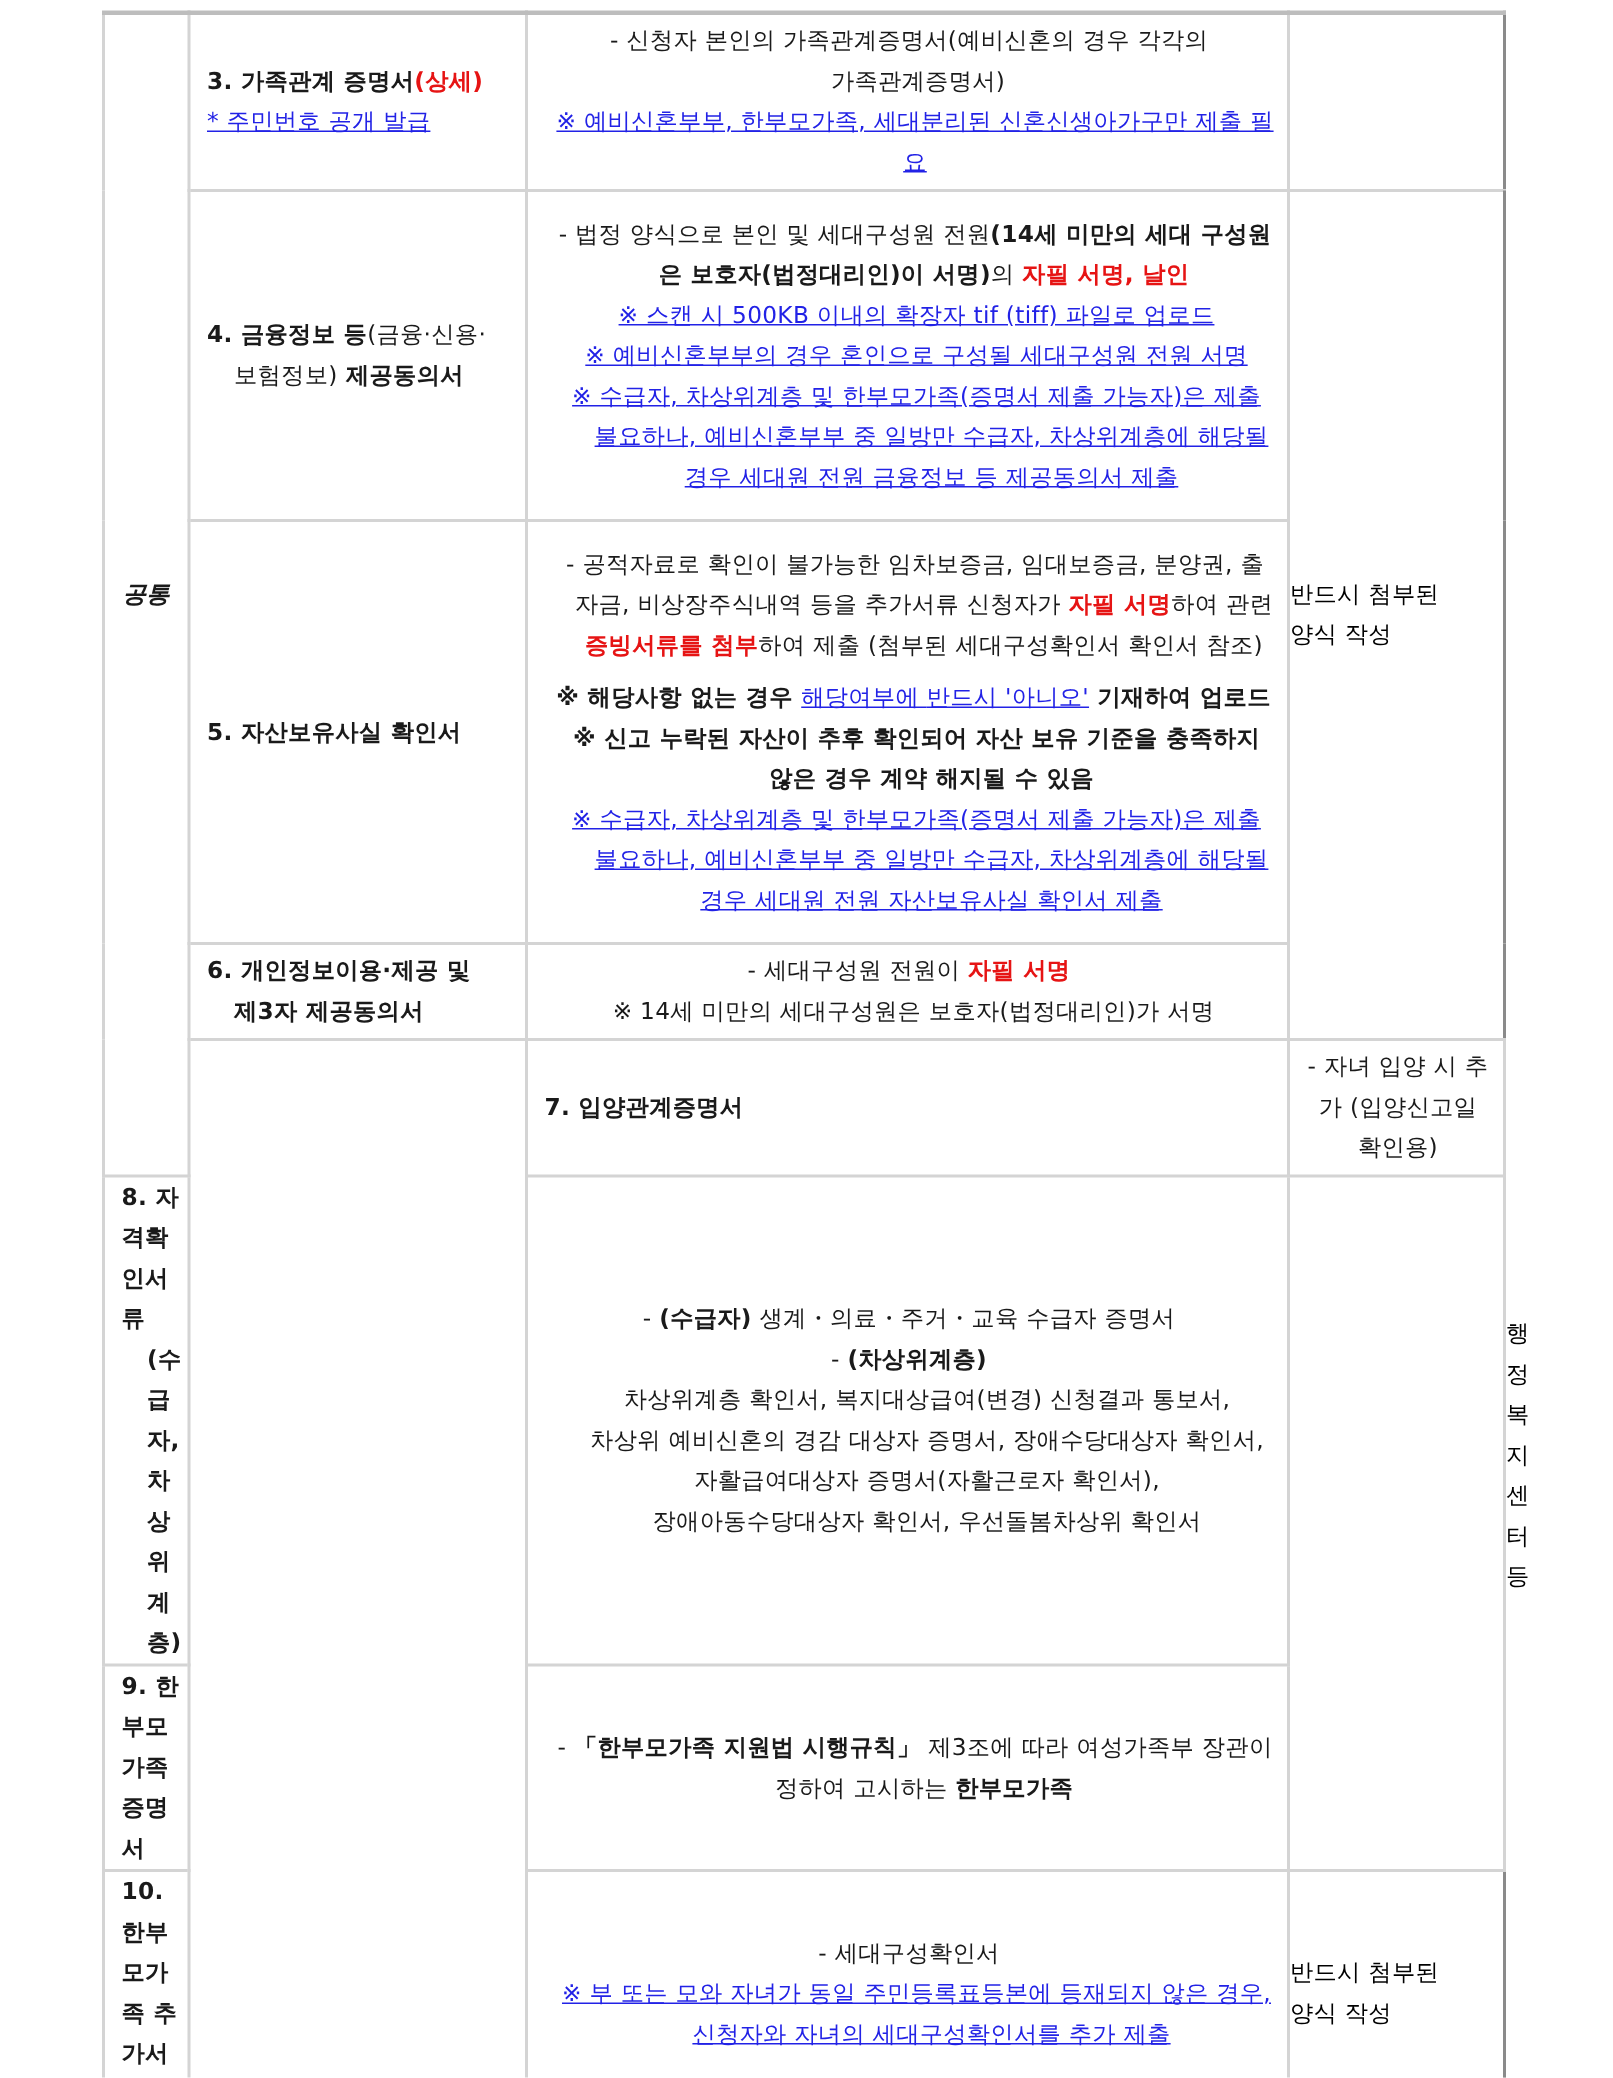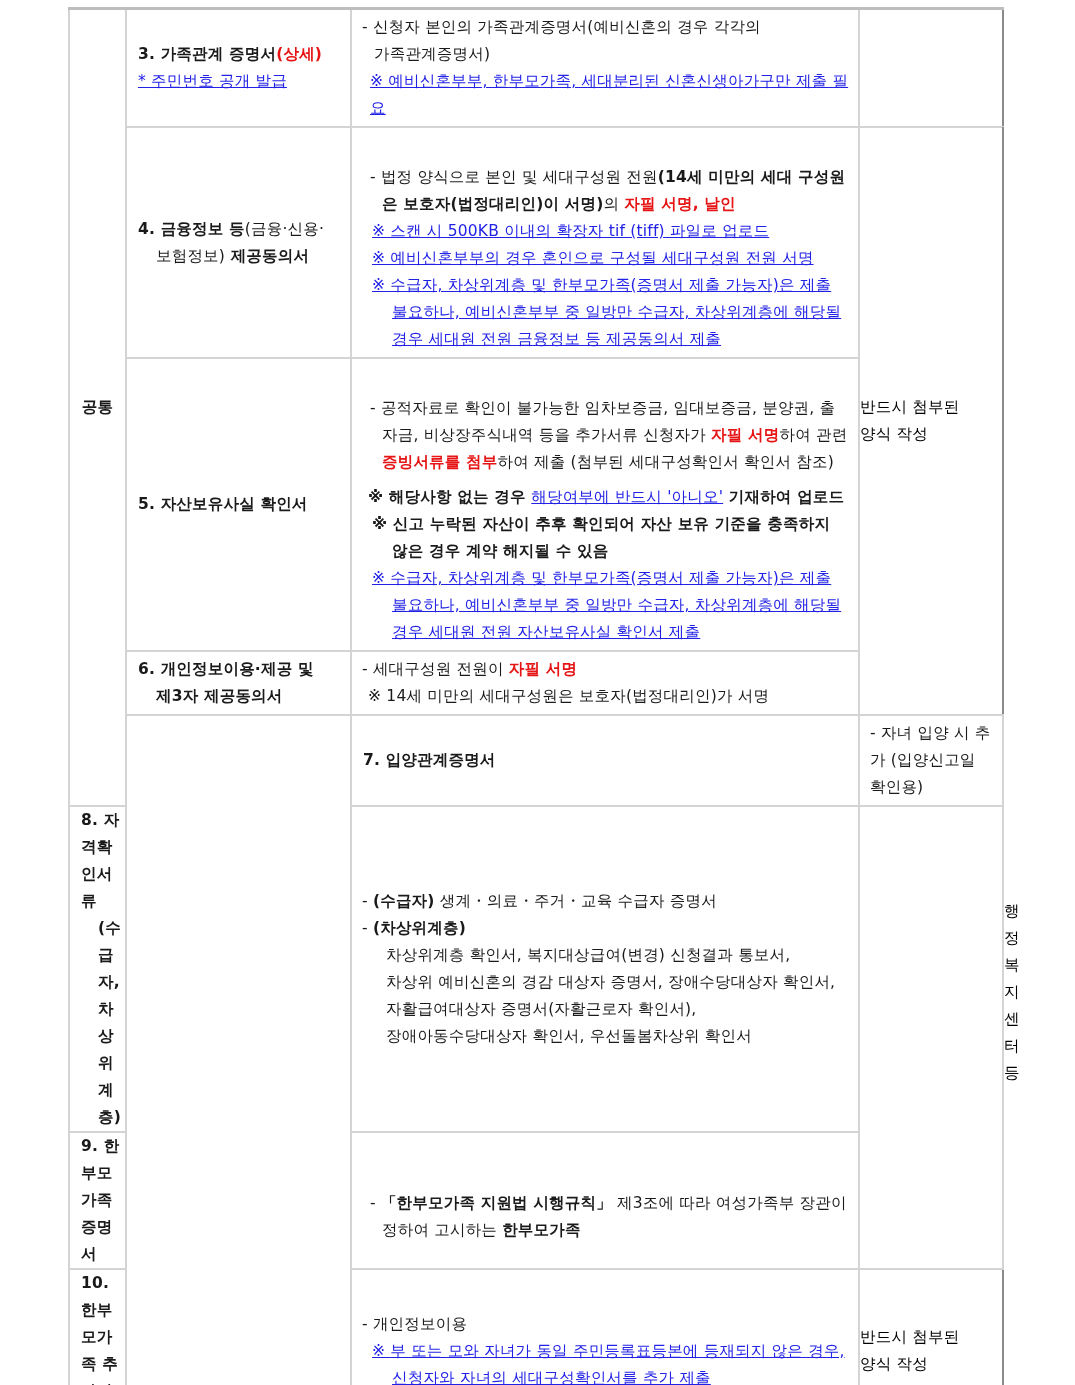--- a/index.html
+++ b/index.html
@@ -2,28 +2,28 @@
 <html><head>
 <meta charset="utf-8">
 <style>
   html, body { margin: 0; padding: 0; background: #ffffff; }
   body { width: 1075px; height: 1385px; position: relative; font-family: "DejaVu Sans", "Liberation Sans", sans-serif; color: #1a1a1a; }
   .doc { position: absolute; left: 68px; top: 7px; }
   table.req { border-collapse: collapse; table-layout: fixed; width: 934px; }
   table.req td { border: 2px solid #d4d4d4; vertical-align: middle; padding: 0; font-size: 15.5px; line-height: 27px; letter-spacing: 0.2px; }
   table.req { border-left: 2px solid #8a8a8a; border-right: 2px solid #8a8a8a; border-top: 3px solid #bdbdbd; border-bottom: 2px solid #8a8a8a; }
   col.c1 { width: 57px; } col.c2 { width: 225px; } col.c3 { width: 508px; } col.c4 { width: 144px; }
-  td.cat { text-align: center; font-weight: bold; font-size: 15.5px; line-height: 27px; }
+  td.cat { text-align: center; font-weight: bold; font-size: 15.5px; line-height: 27px; font-style: italic; }
   td.name { padding-left: 11px !important; font-weight: bold; }
   td.name .indent { display: block; padding-left: 18px; }
   td.name .indent-sm { display: block; padding-left: 28px; }
-  td.desc { padding: 4px 8px 4px 10px !important; }
+  td.desc { padding: 4px 8px 4px 10px !important; text-align: center; }
   td.note { color: #000000; }
   .line { display: block; }
-  .hang { display: block; padding-left: 20px; text-indent: -12px; margin-top: 32px; }
+  .hang { display: block; padding-left: 20px; text-indent: -12px; }
   .hang2 { display: block; padding-left: 22px; text-indent: -20px; }
   .blue { color: #2222e6; text-decoration: underline; }
   .red { color: #e61414; font-weight: bold; }
   .b { font-weight: bold; }
   .u { text-decoration: underline; }
   .normal { font-weight: normal; }
   .gap { margin-top: 8px; }
   .sub { display:block; padding-left: 24px; }
 </style>
 </head>
@@ -120,21 +120,21 @@
   <tr style="height:62px">
     <td class="name"><span>9. 한부모가족 증명서</span></td>
     <td class="desc">
       <span class="hang"><span>- </span><span class="b">「한부모가족 지원법 시행규칙」</span><span> 제3조에 따라 여성가족부 장관이 정하여 고시하는 </span><span class="b">한부모가족</span></span>
     </td>
   </tr>
 
   <tr style="height:88px">
     <td class="name"><span>10. 한부모가족 추가서류</span></td>
     <td class="desc">
-      <span class="line">- 개인정보이용</span>
+      <span class="line">- 세대구성확인서</span>
       <span class="hang2 blue" style="padding-left:30px">※ 부 또는 모와 자녀가 동일 주민등록표등본에 등재되지 않은 경우, 신청자와 자녀의 세대구성확인서를 추가 제출</span>
     </td>
     <td class="note">
       <span class="line">반드시 첨부된</span>
       <span class="line">양식 작성</span>
     </td>
   </tr>
 
 </tbody>
     </table>

